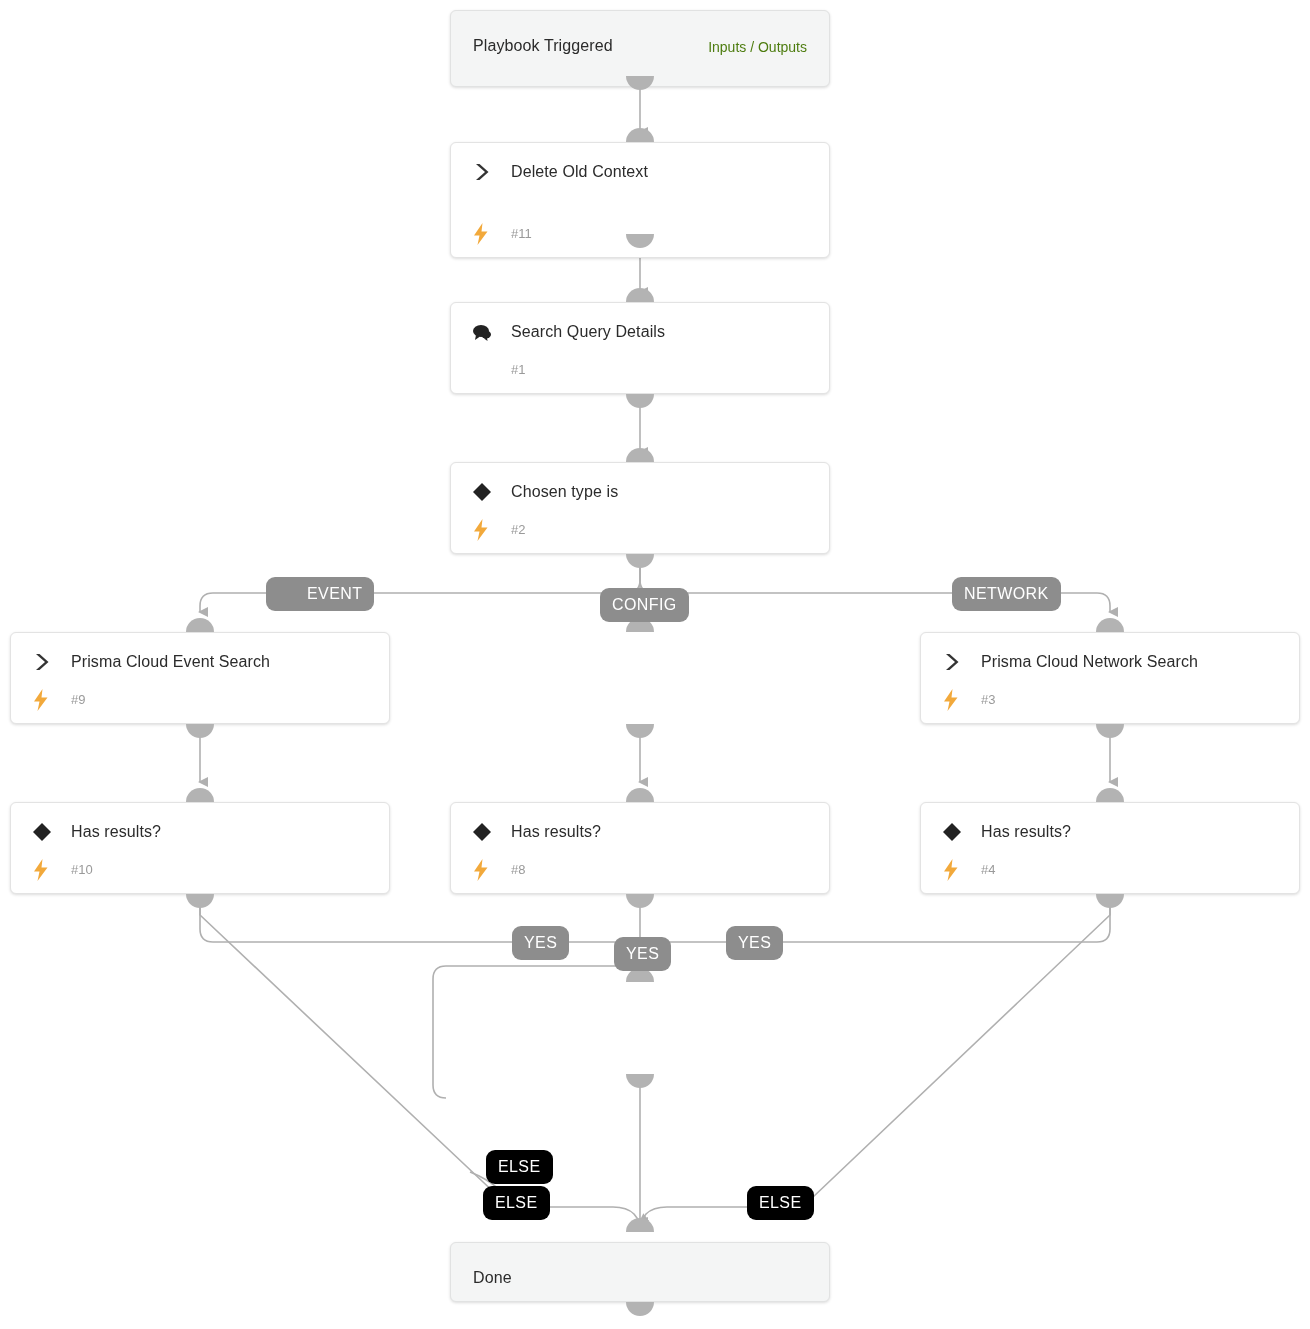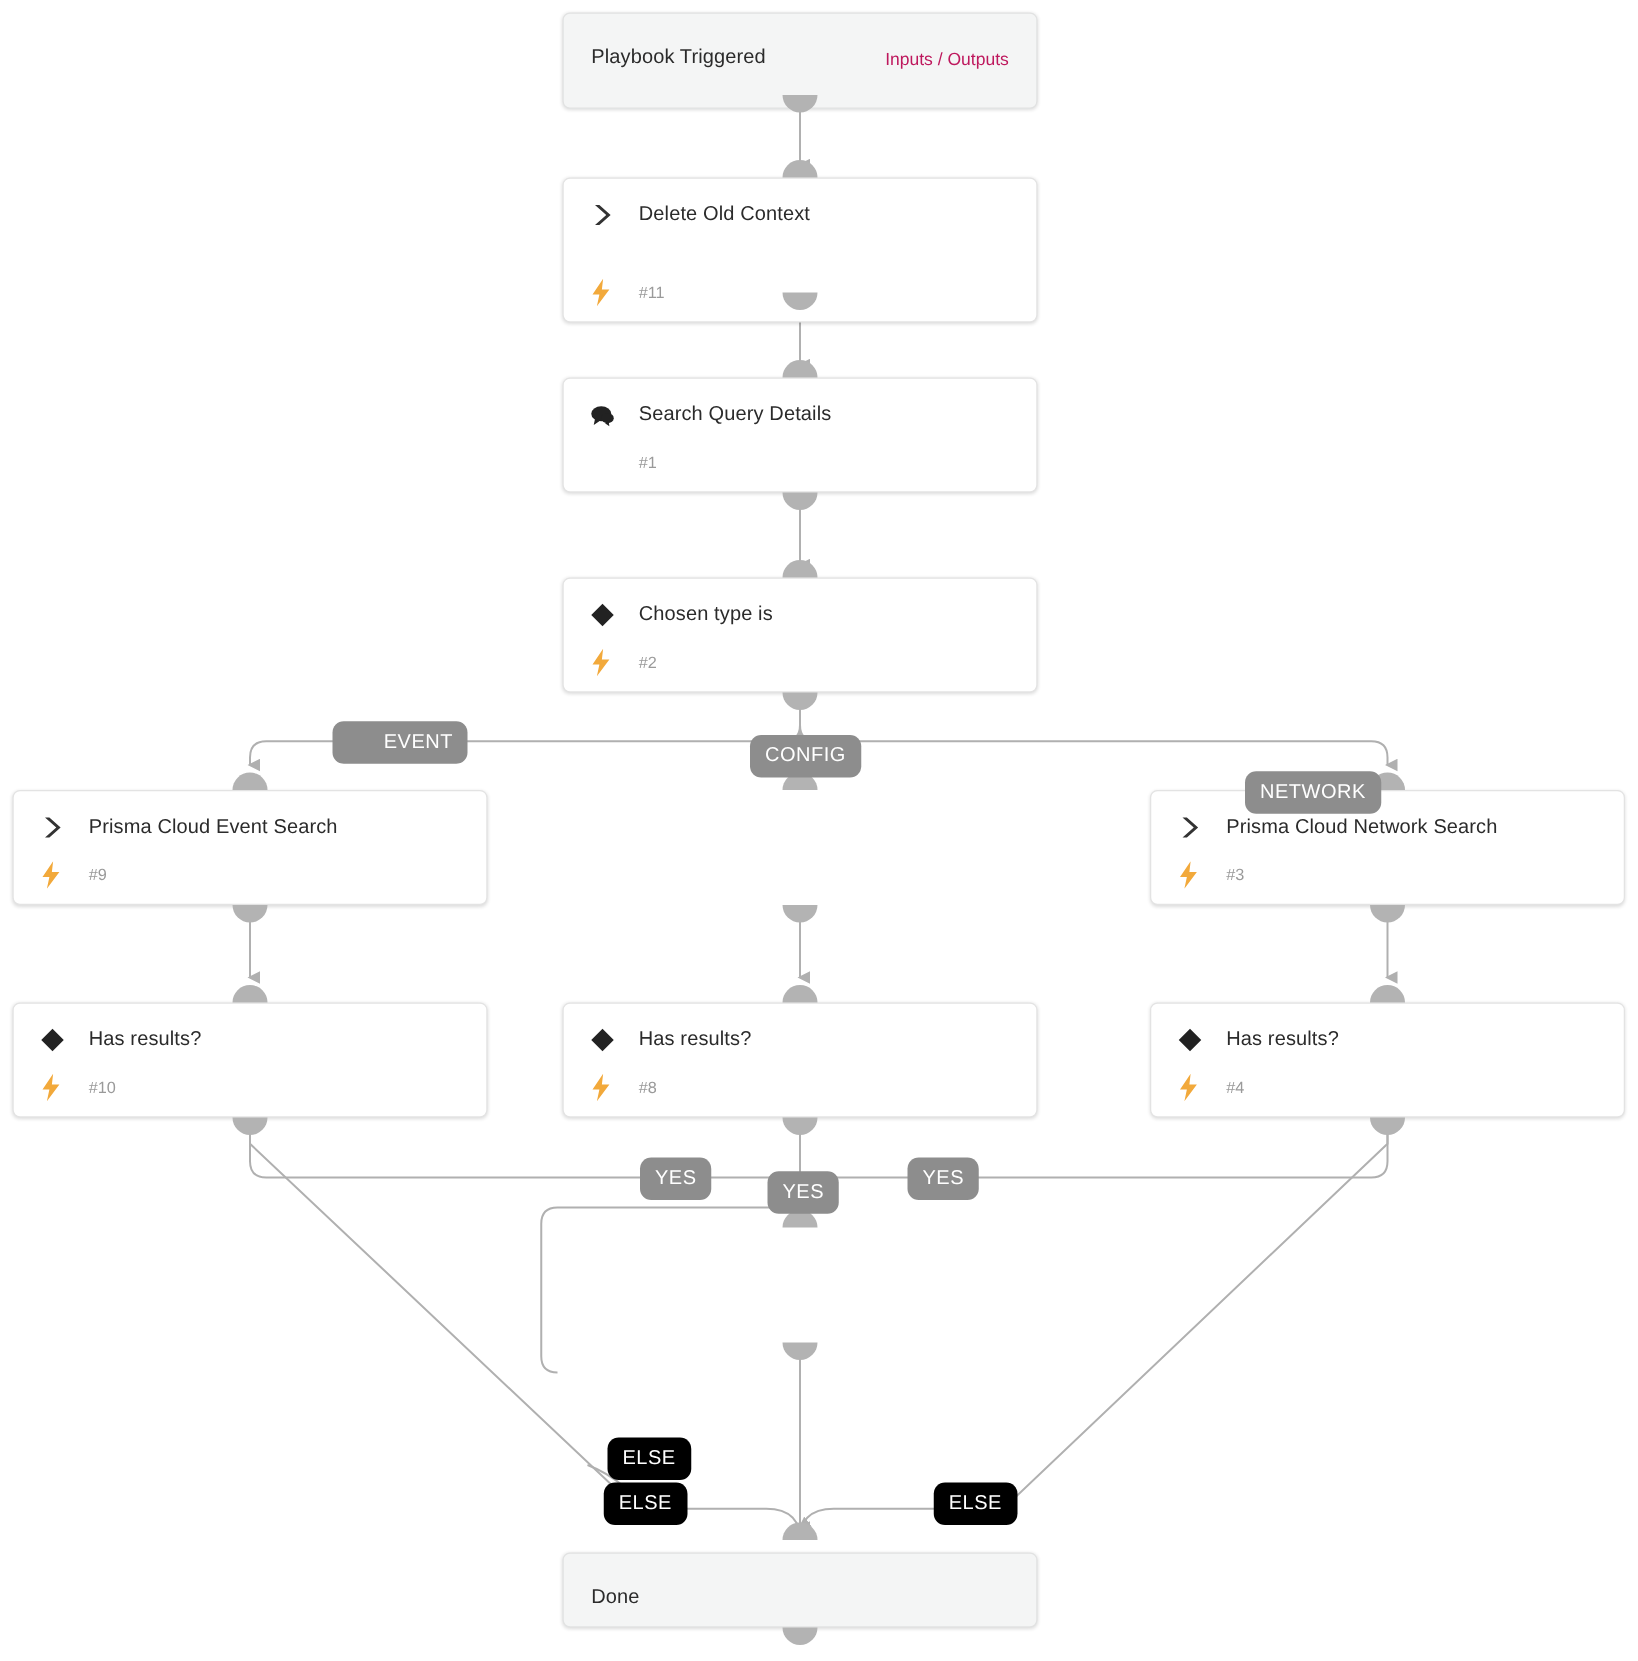--- a/index.html
+++ b/index.html
@@ -52,21 +52,21 @@
   }
   .node.terminal .title {
     left: 22px;
     top: 26px;
   }
   .node .side-label {
     position: absolute;
     right: 22px;
     top: 28px;
     font-size: 14px;
-    color: #be185d;
+    color: #4d7c0f;
     white-space: nowrap;
   }
   .node .taskid {
     position: absolute;
     left: 60px;
     bottom: 16px;
     font-size: 13px;
     color: #9a9a9a;
   }
 
@@ -222,21 +222,21 @@
       <svg width="16" height="22" viewBox="0 0 16 22" aria-hidden="true">
         <path d="M9.5 0 L1 12.5 L6.5 12.5 L4.5 22 L14.5 8.5 L8.5 8.5 Z" fill="#f2a93b"></path>
       </svg>
     </span>
     <div class="taskid">#2</div>
   </div>
   <div class="nub out" style="left:626px; top:554px;"></div>
 
   <div class="blabel grey" style="left:266px; top:577px;padding-left:41px;">EVENT</div>
   <div class="blabel grey" style="left:600px; top:588px;">CONFIG</div>
-  <div class="blabel grey" style="left:996px; top:577px;margin-top:40px;">NETWORK</div>
+  <div class="blabel grey" style="left:952px; top:577px;">NETWORK</div>
 
   <div class="nub in" style="left:186px; top:618px;"></div>
   <div class="node" style="left:10px; top:632px; width:380px; height:92px;">
     <span class="type-icon">
       <svg width="22" height="22" viewBox="0 0 22 22" aria-hidden="true">
         <path d="M5 3 L14 11 L5 19 L8.5 19 L17.5 11 L8.5 3 Z" fill="#333333"></path>
       </svg>
     </span>
     <div class="title">Prisma Cloud Event Search</div>
     <span class="bolt-icon">

